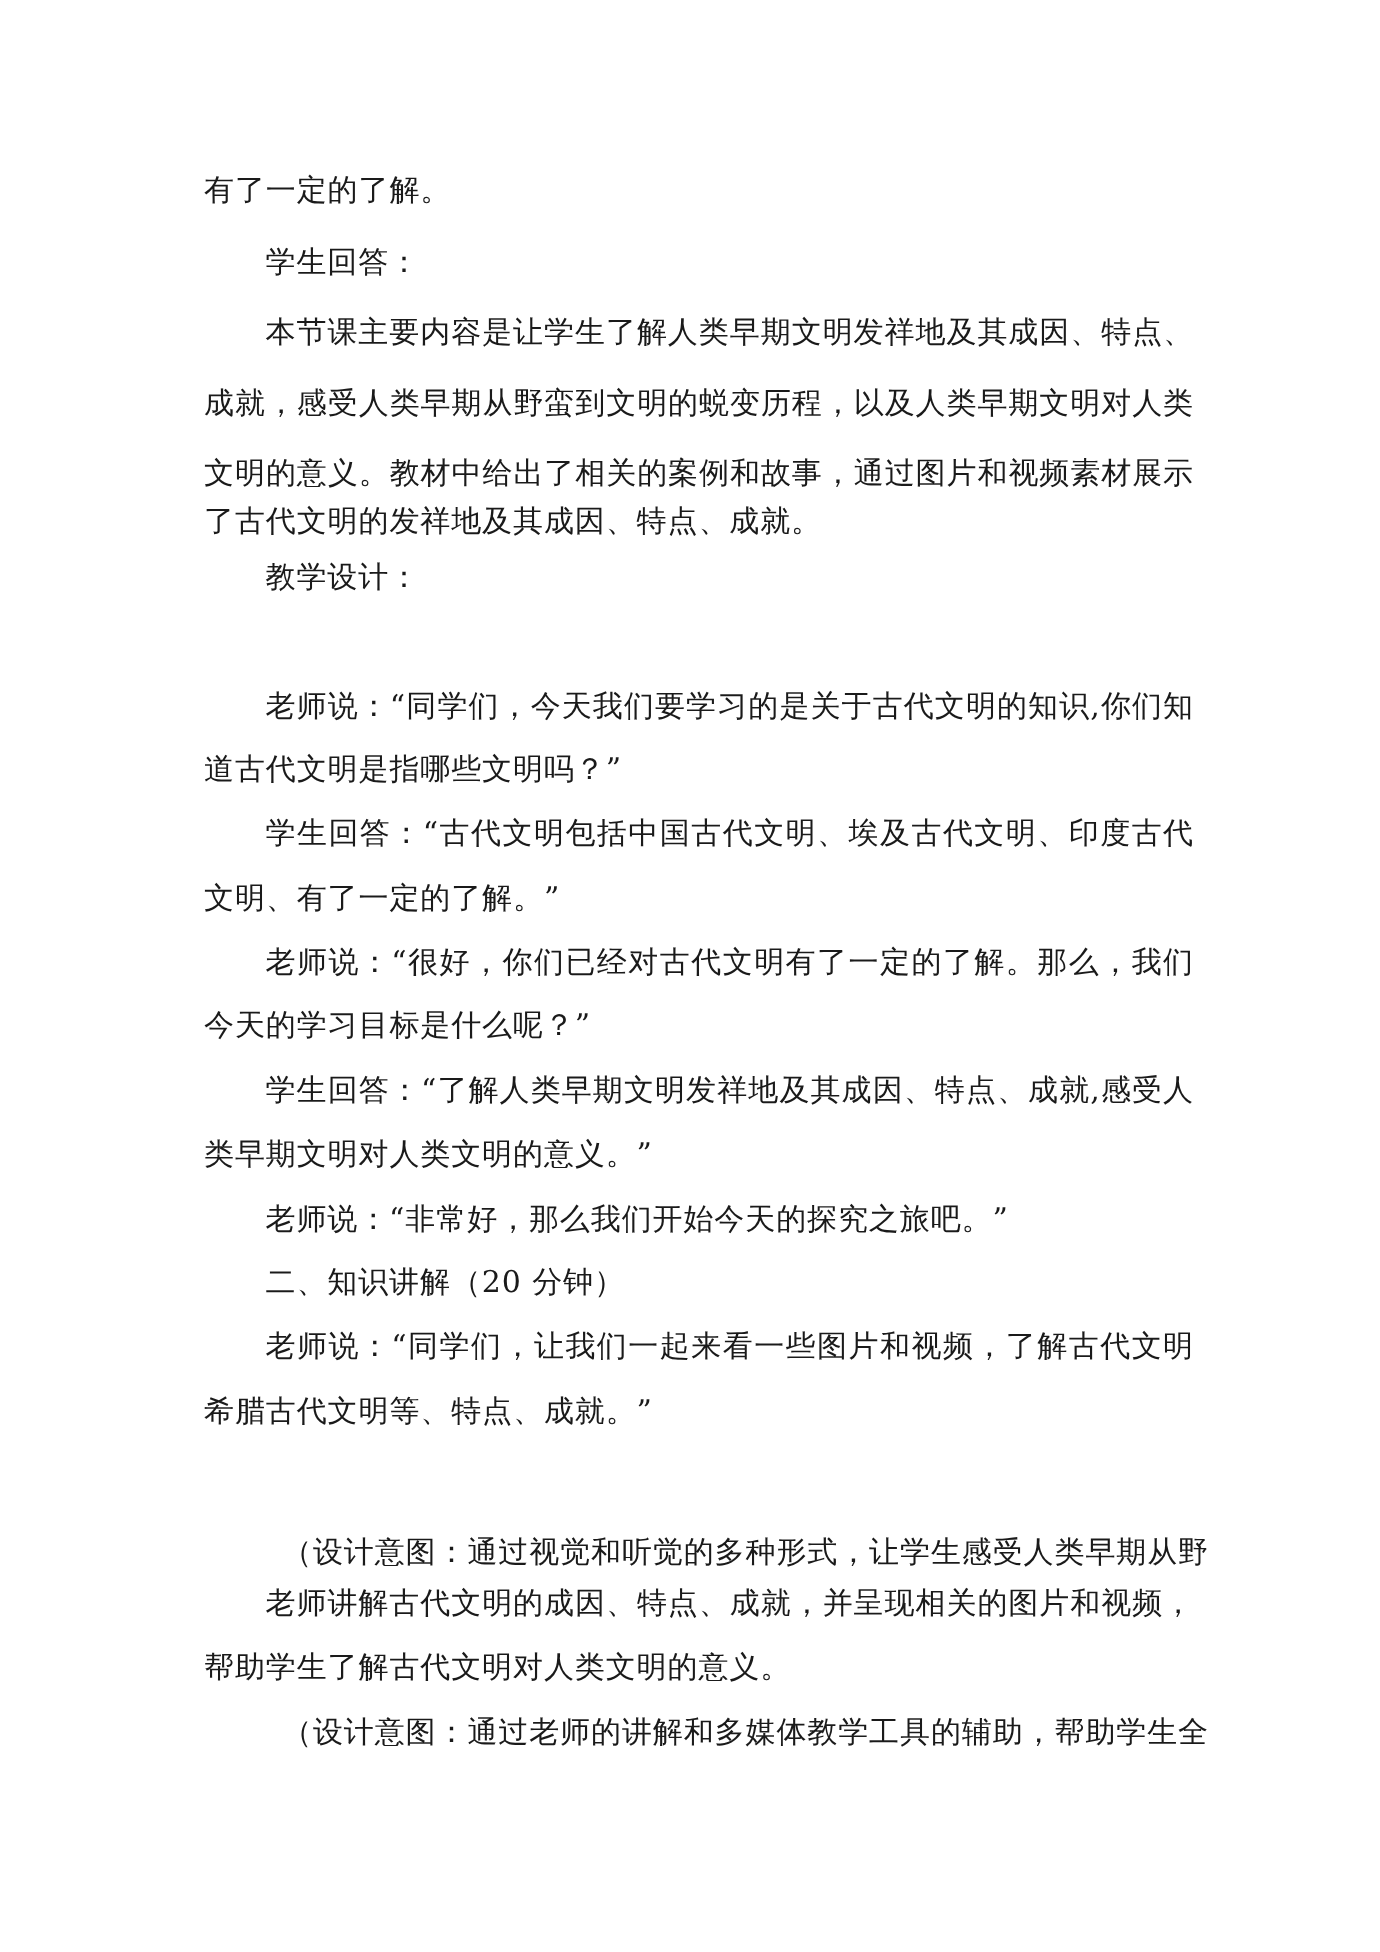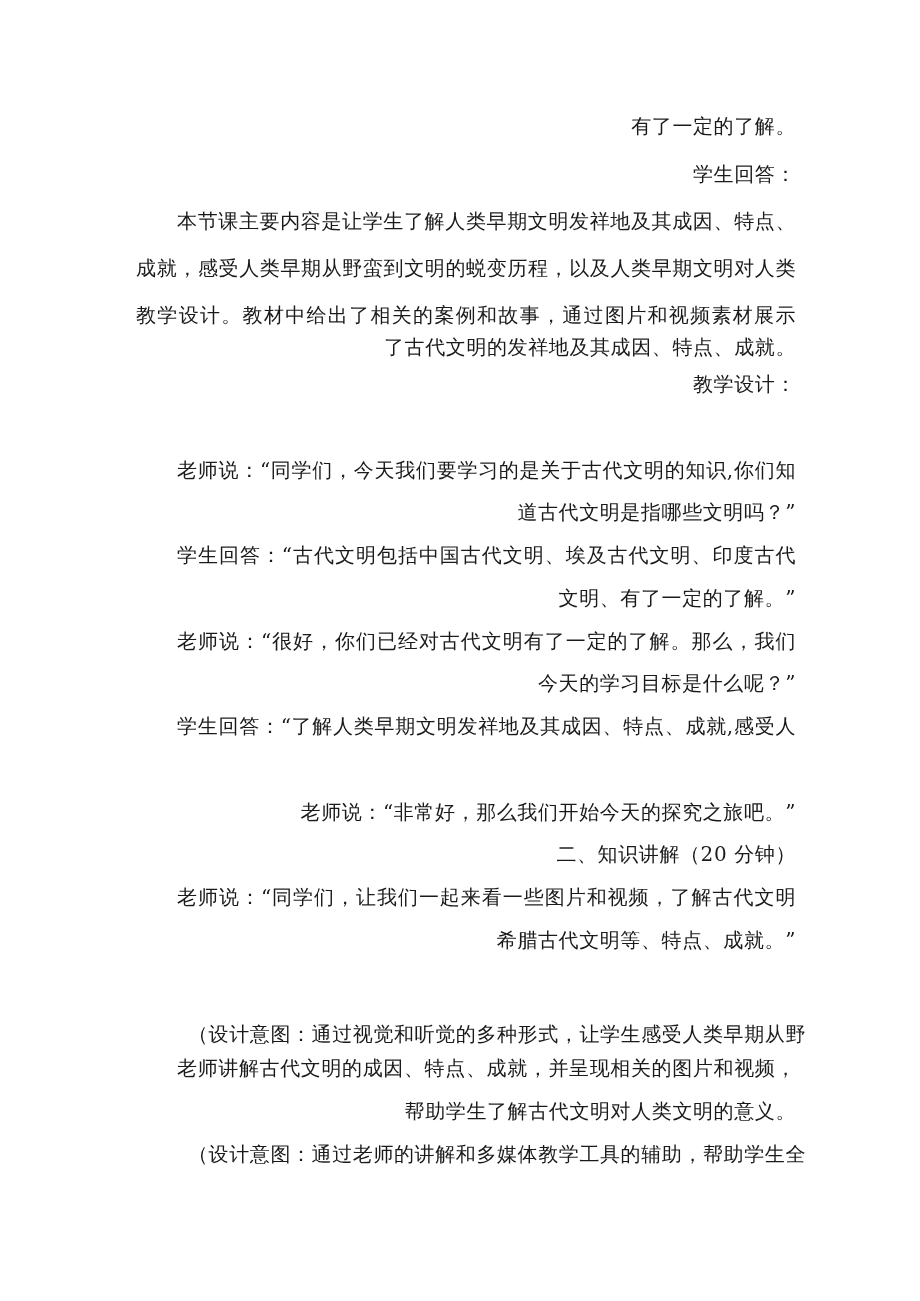--- a/index.html
+++ b/index.html
@@ -24,56 +24,56 @@
     }
     .line {
       position: absolute;
       left: 136px;
       width: 660px;
       height: 30px;
       font-size: 20px;
       line-height: 30px;
       white-space: nowrap;
       letter-spacing: 0.6px;
-      text-align: right;
     }
     .indent { left: 177px; width: 619px; }
     .indent2 { left: 188px; width: 608px; }
     .justify {
       text-align: justify;
       text-align-last: justify;
     }
   </style>
 </head>
 <body>
 
 <div class="page">
 
   <div class="line" style="top:111px">有了一定的了解。</div>
 
   <div class="line indent" style="top:159px">学生回答：</div>
 
   <div class="line indent justify" style="top:206px">本节课主要内容是让学生了解人类早期文明发祥地及其成因、特点、</div>
   <div class="line justify" style="top:253px">成就，感受人类早期从野蛮到文明的蜕变历程，以及人类早期文明对人类</div>
-  <div class="line justify" style="top:300px">教学设计。教材中给出了相关的案例和故事，通过图片和视频素材展示</div>
+  <div class="line justify" style="top:300px">文明的意义。教材中给出了相关的案例和故事，通过图片和视频素材展示</div>
   <div class="line" style="top:332px">了古代文明的发祥地及其成因、特点、成就。</div>
 
   <div class="line indent" style="top:369px">教学设计：</div>
 
 
   <div class="line indent justify" style="top:455px">老师说：“同学们，今天我们要学习的是关于古代文明的知识,你们知</div>
   <div class="line" style="top:497px">道古代文明是指哪些文明吗？”</div>
 
   <div class="line indent justify" style="top:540px">学生回答：“古代文明包括中国古代文明、埃及古代文明、印度古代</div>
   <div class="line" style="top:583px">文明、有了一定的了解。”</div>
 
   <div class="line indent justify" style="top:626px">老师说：“很好，你们已经对古代文明有了一定的了解。那么，我们</div>
   <div class="line" style="top:668px">今天的学习目标是什么呢？”</div>
 
   <div class="line indent justify" style="top:711px">学生回答：“了解人类早期文明发祥地及其成因、特点、成就,感受人</div>
+  <div class="line" style="top:754px">类早期文明对人类文明的意义。”</div>
 
   <div class="line indent" style="top:797px">老师说：“非常好，那么我们开始今天的探究之旅吧。”</div>
 
   <div class="line indent" style="top:839px">二、知识讲解（20 分钟）</div>
 
   <div class="line indent justify" style="top:882px">老师说：“同学们，让我们一起来看一些图片和视频，了解古代文明</div>
   <div class="line" style="top:925px">希腊古代文明等、特点、成就。”</div>
 
   <div class="line indent2 justify" style="top:1019px">（设计意图：通过视觉和听觉的多种形式，让学生感受人类早期从野</div>
 

